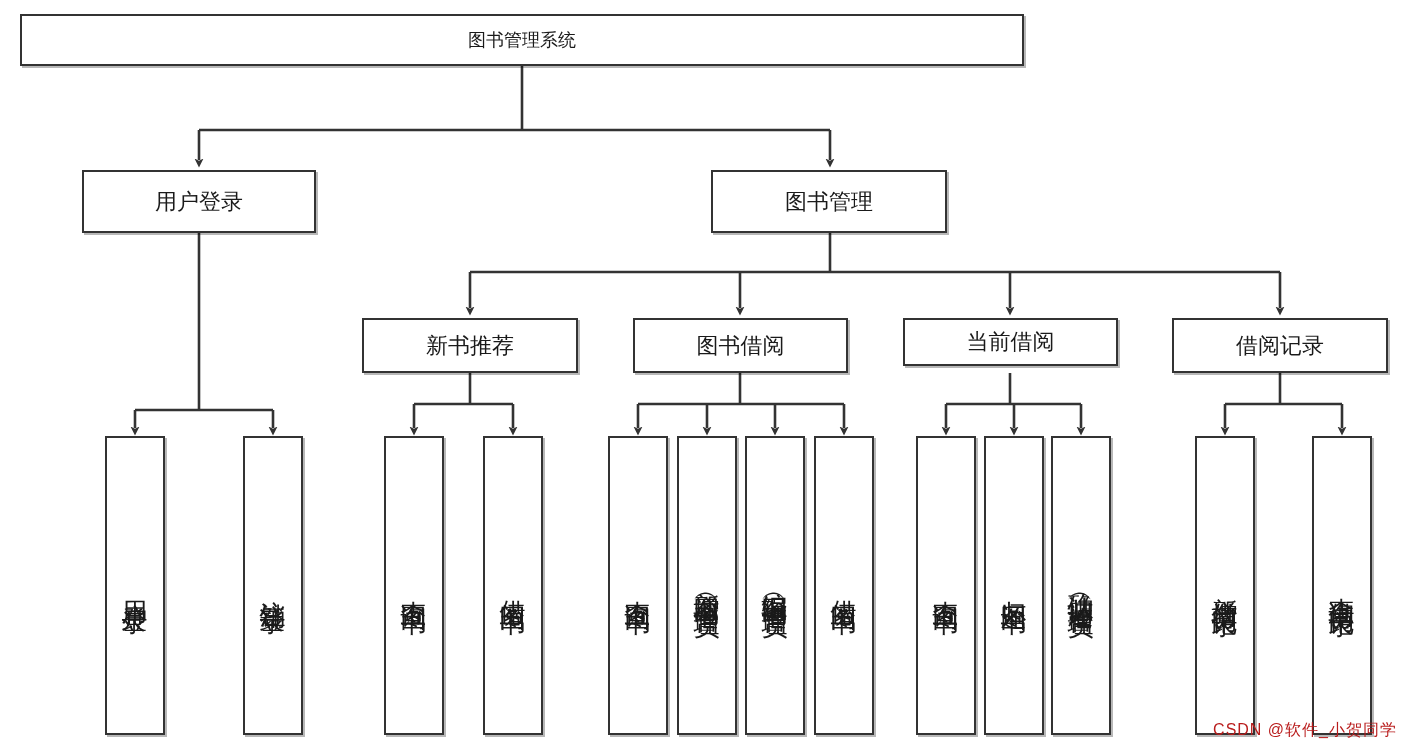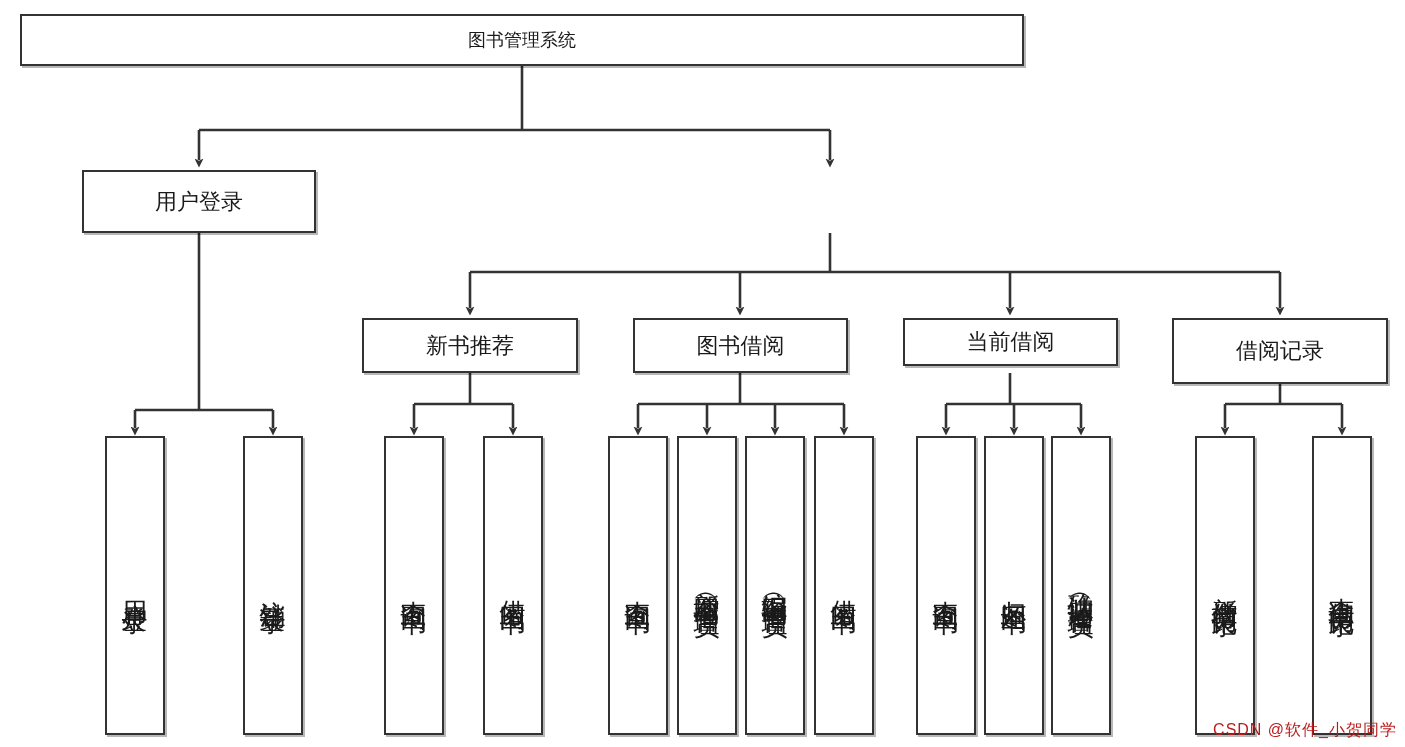--- a/index.html
+++ b/index.html
@@ -128,31 +128,34 @@
     </g>
   </svg>
 
   <div class="node horiz root" style="left:20px; top:14px; width:1004px; height:52px;">
     <span class="node-label">图书管理系统</span>
   </div>
 
   <div class="node horiz" style="left:82px; top:170px; width:234px; height:63px;">
     <span class="node-label">用户登录</span>
   </div>
+  <div class="node horiz" style="left:711px; top:170px; width:236px; height:63px;">
+    <span class="node-label">图书管理</span>
+  </div>
 
   <div class="node horiz" style="left:633px; top:318px; width:215px; height:55px;">
     <span class="node-label">图书借阅</span>
   </div>
   <div class="node horiz" style="left:362px; top:318px; width:216px; height:55px;">
     <span class="node-label">新书推荐</span>
   </div>
   <div class="node horiz" style="left:903px; top:318px; width:215px; height:48px;">
     <span class="node-label">当前借阅</span>
   </div>
-  <div class="node horiz" style="left:1172px; top:318px; width:216px; height:66px;">
+  <div class="node horiz" style="left:1172px; top:318px; width:216px; height:55px;">
     <span class="node-label">借阅记录</span>
   </div>
 
   <div class="node vert" style="left:105px; top:436px; width:60px; height:299px;">
     <span class="node-label">用户登录</span>
   </div>
   <div class="node vert" style="left:243px; top:436px; width:60px; height:299px;">
     <span class="node-label">注销登录</span>
   </div>
 

